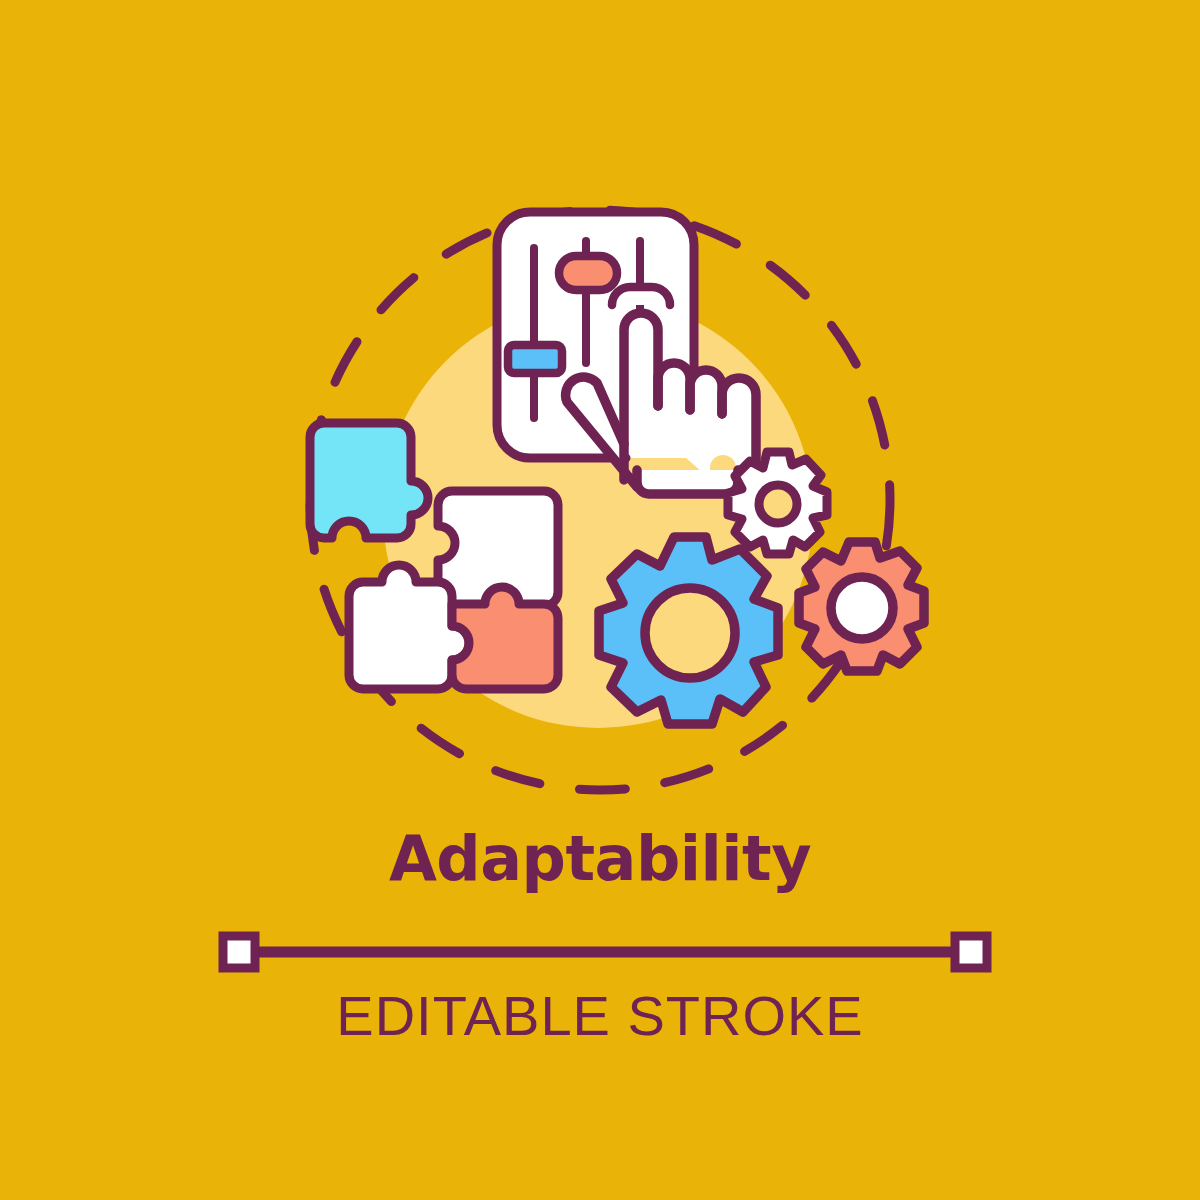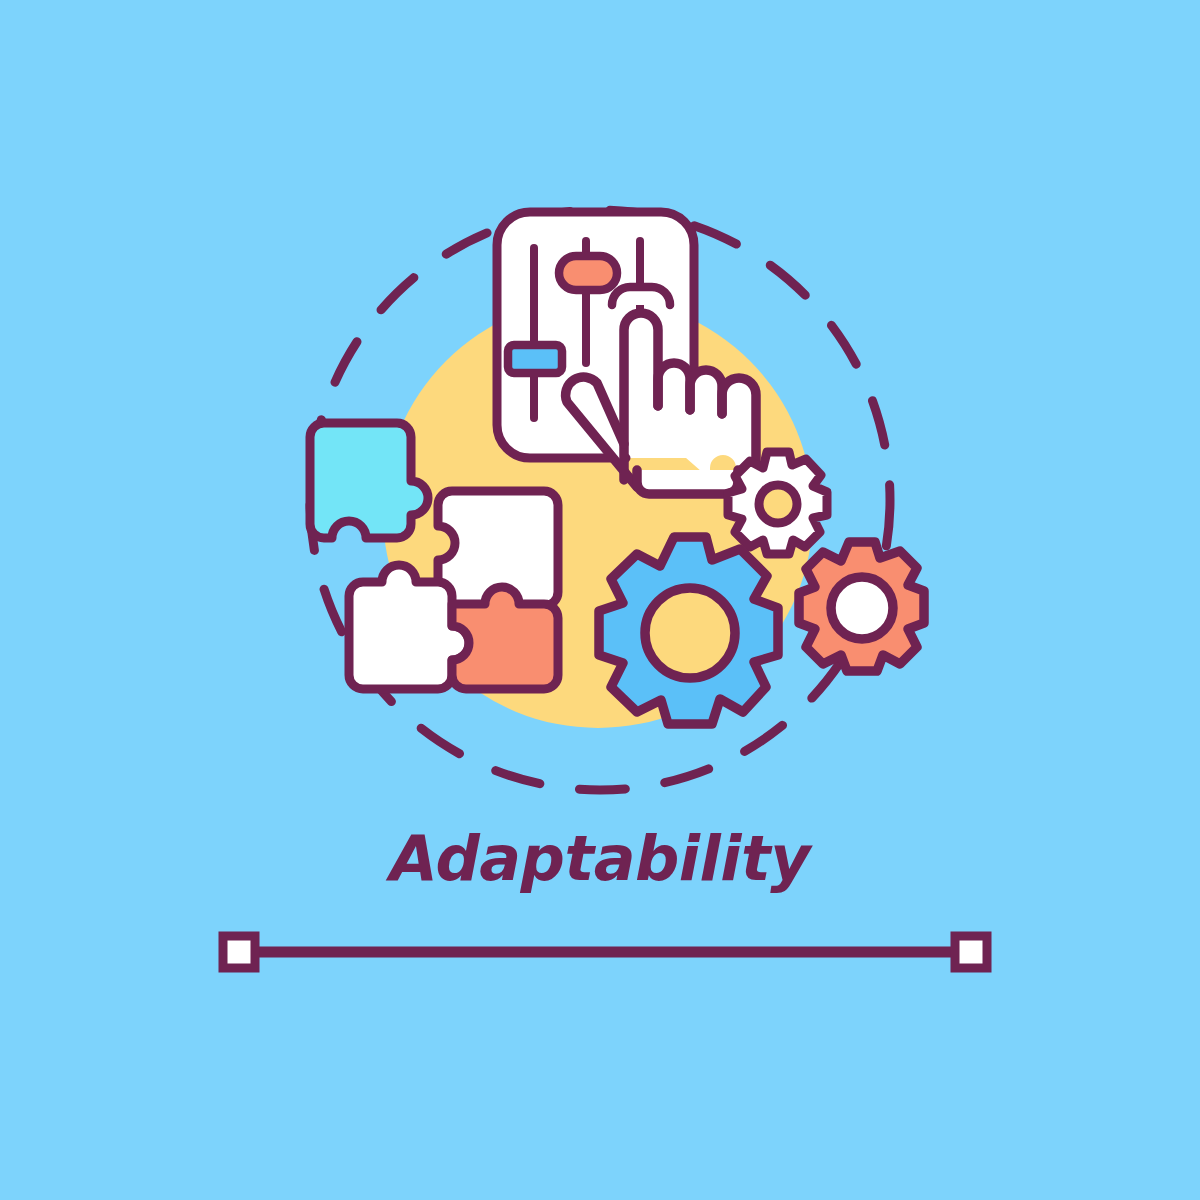--- a/index.html
+++ b/index.html
@@ -10,22 +10,21 @@
   body {
     width: 1200px;
     height: 1200px;
     font-family: "Liberation Sans", sans-serif;
     overflow: hidden;
   }
   #stage {
     position: relative;
     width: 1200px;
     height: 1200px;
-    background: #7dd3fc;
-    font-style: italic;
+    background: #eab308;
   }
   #illustration {
     position: absolute;
     left: 0;
     top: 0;
     width: 1200px;
     height: 1200px;
     display: block;
   }
   .title-text {
@@ -282,14 +281,15 @@
 
     <g>
       <line x1="240" y1="952" x2="963" y2="952" stroke="#6f2352" stroke-width="11" stroke-linecap="butt"></line>
       <rect x="223" y="936" width="32" height="32" fill="#ffffff" stroke="#6f2352" stroke-width="9"></rect>
       <rect x="955" y="936" width="32" height="32" fill="#ffffff" stroke="#6f2352" stroke-width="9"></rect>
     </g>
   </svg>
 
   <div class="title-text">Adaptability</div>
 
+  <div class="stroke-label">EDITABLE STROKE</div>
 
 </div>
 
 </body></html>

